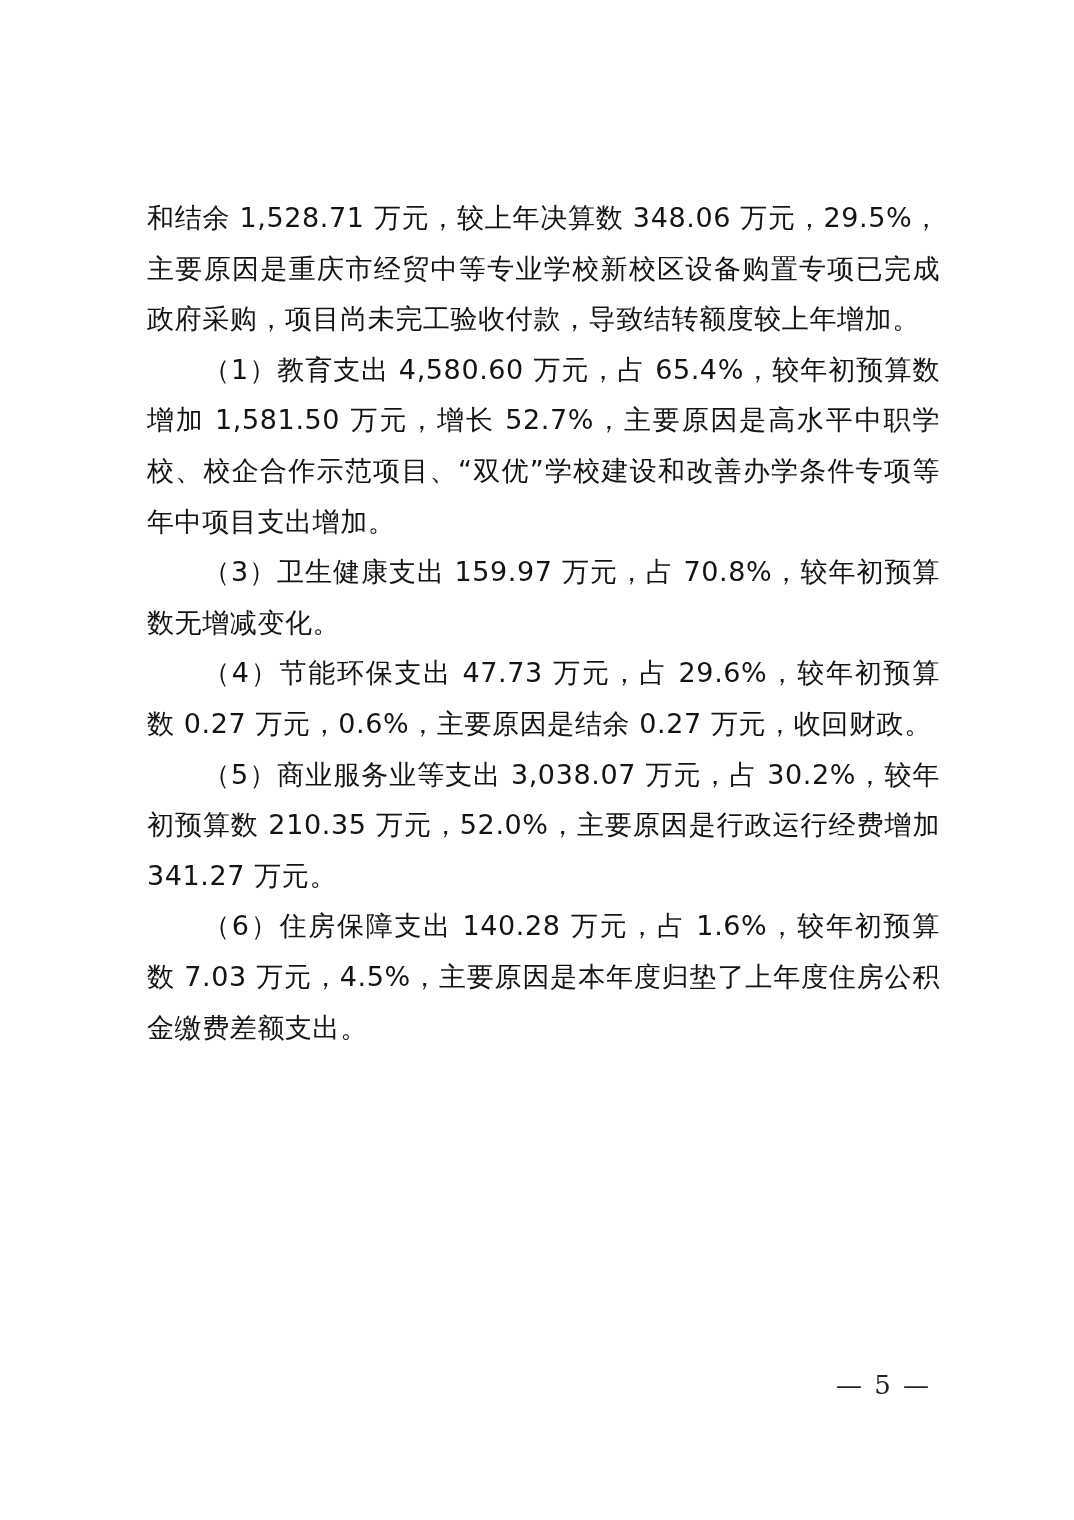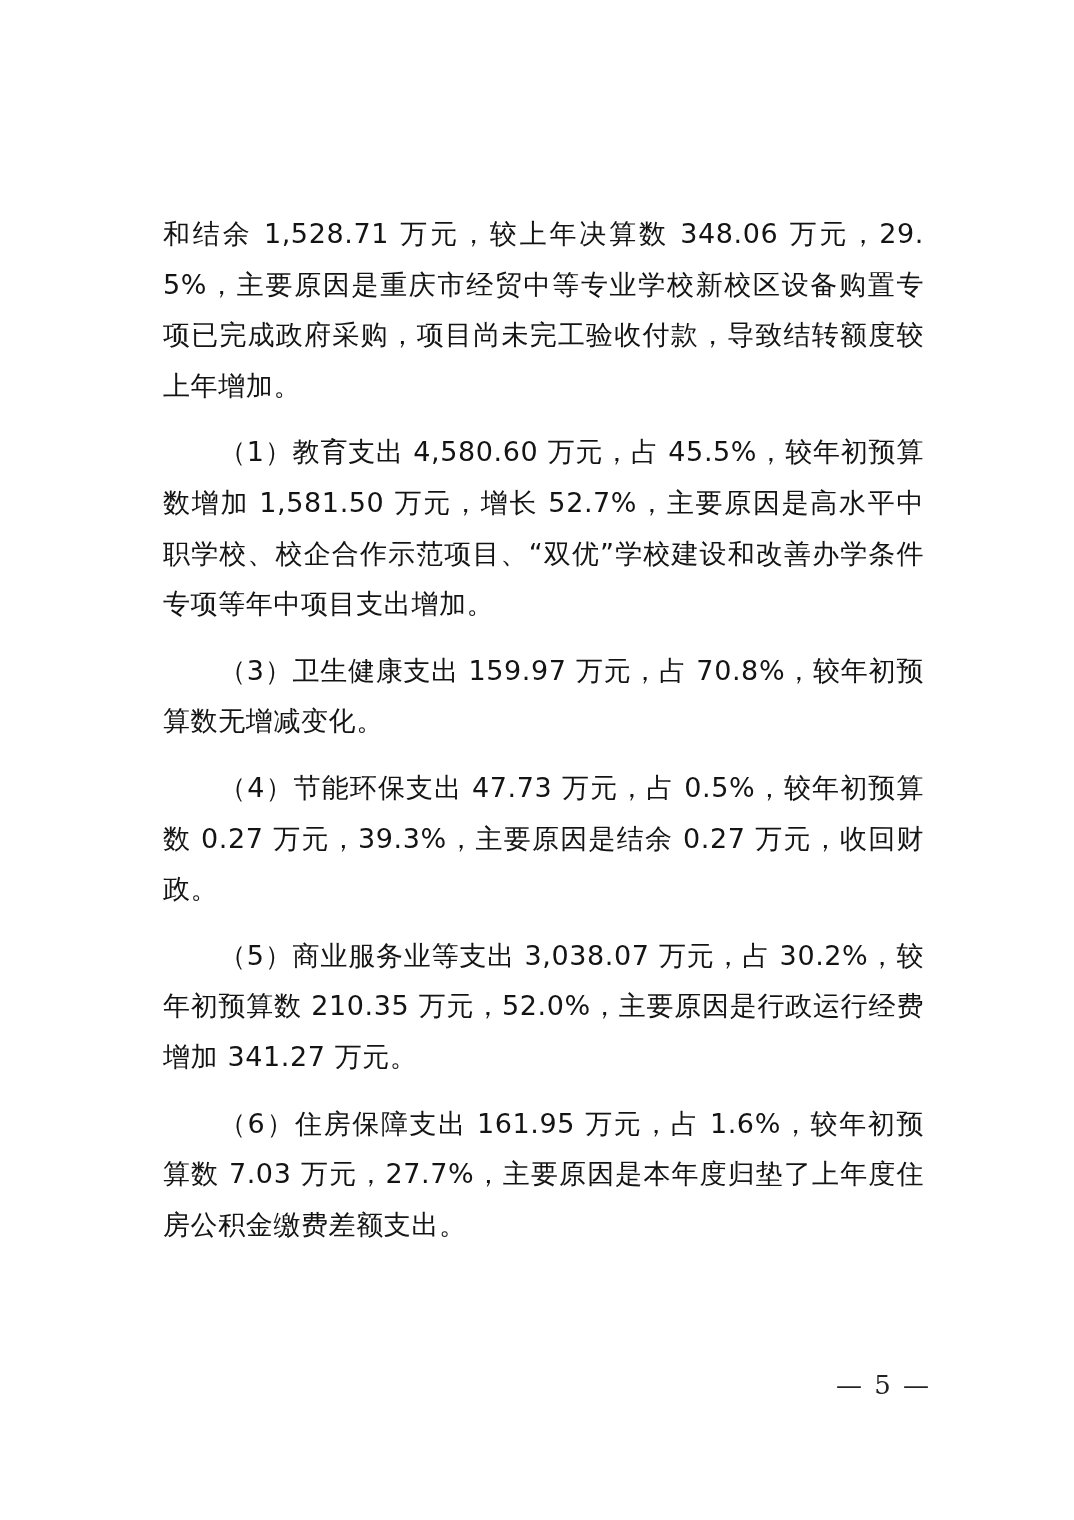--- a/index.html
+++ b/index.html
@@ -15,21 +15,21 @@
       font-family: "DejaVu Sans", "Liberation Sans", sans-serif;
       color: #141414;
     }
     .page {
       position: absolute;
       left: 147px;
       top: 193px;
       width: 793px;
     }
     .para {
-      margin: 16px;
+      margin: 0;
       font-size: 27px;
       line-height: 50.6px;
       text-align: justify;
       text-align-last: left;
       letter-spacing: 0.6px;
       word-break: break-all;
     }
     .para.indent {
       text-indent: 56px;
     }
@@ -41,20 +41,20 @@
       font-size: 26px;
       color: #222;
       letter-spacing: 2px;
     }
   </style>
 </head>
 <body>
 
 <div class="page">
   <p class="para">和结余 1,528.71 万元，较上年决算数 348.06 万元，29.5%，主要原因是重庆市经贸中等专业学校新校区设备购置专项已完成政府采购，项目尚未完工验收付款，导致结转额度较上年增加。</p>
-  <p class="para indent">（1）教育支出 4,580.60 万元，占 45.5%，较年初预算数增加 1,581.50 万元，增长 52.7%，主要原因是高水平中职学校、校企合作示范项目、“双优”学校建设和改善办学条件专项等年中项目支出增加。</p>
+  <p class="para indent">（1）教育支出 4,580.60 万元，占 65.4%，较年初预算数增加 1,581.50 万元，增长 52.7%，主要原因是高水平中职学校、校企合作示范项目、“双优”学校建设和改善办学条件专项等年中项目支出增加。</p>
   <p class="para indent">（3）卫生健康支出 159.97 万元，占 70.8%，较年初预算数无增减变化。</p>
-  <p class="para indent">（4）节能环保支出 47.73 万元，占 0.5%，较年初预算数 0.27 万元，39.3%，主要原因是结余 0.27 万元，收回财政。</p>
+  <p class="para indent">（4）节能环保支出 47.73 万元，占 29.6%，较年初预算数 0.27 万元，0.6%，主要原因是结余 0.27 万元，收回财政。</p>
   <p class="para indent">（5）商业服务业等支出 3,038.07 万元，占 30.2%，较年初预算数 210.35 万元，52.0%，主要原因是行政运行经费增加 341.27 万元。</p>
-  <p class="para indent">（6）住房保障支出 161.95 万元，占 1.6%，较年初预算数 7.03 万元，27.7%，主要原因是本年度归垫了上年度住房公积金缴费差额支出。</p>
+  <p class="para indent">（6）住房保障支出 140.28 万元，占 1.6%，较年初预算数 7.03 万元，4.5%，主要原因是本年度归垫了上年度住房公积金缴费差额支出。</p>
 </div>
 
 <div class="footer">— 5 —</div>
 
 </body></html>

